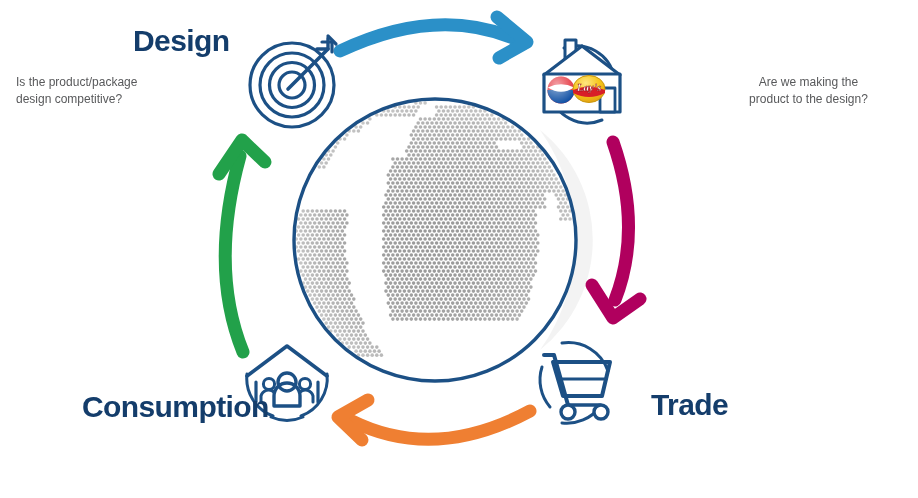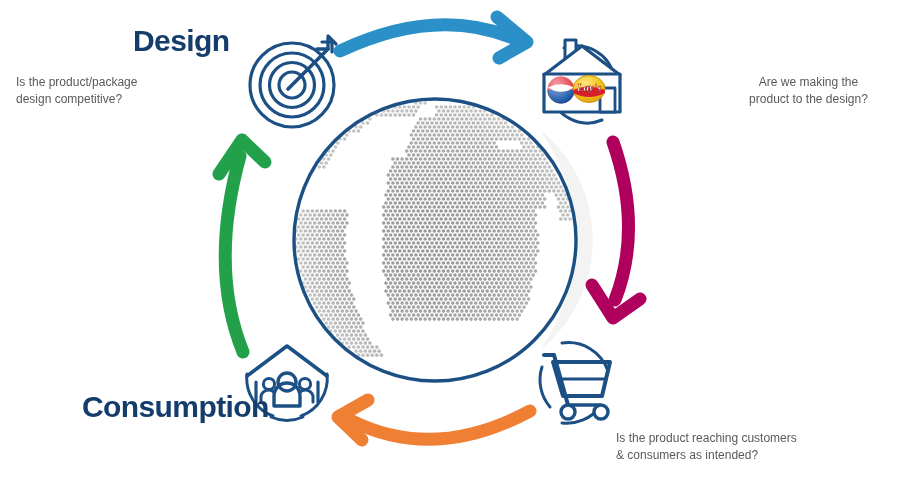--- a/index.html
+++ b/index.html
@@ -2268,18 +2268,17 @@
     </g>
   </svg>
 
   <div class="stage-title" id="title-design">Design</div>
   <div class="stage-desc" id="desc-design">Is the product/package
 design competitive?</div>
 
   <div class="stage-desc" id="desc-manufacture">Are we making the
 product to the design?</div>
 
-  <div class="stage-desc" id="desc-trade">Is the product reaching customers
-&amp; consumers as intended?</div>
+  <div class="stage-title" id="title-trade">Trade</div>
 
   <div class="stage-title" id="title-consumption">Consumption</div>
 
 </div>
 
 </body></html>

